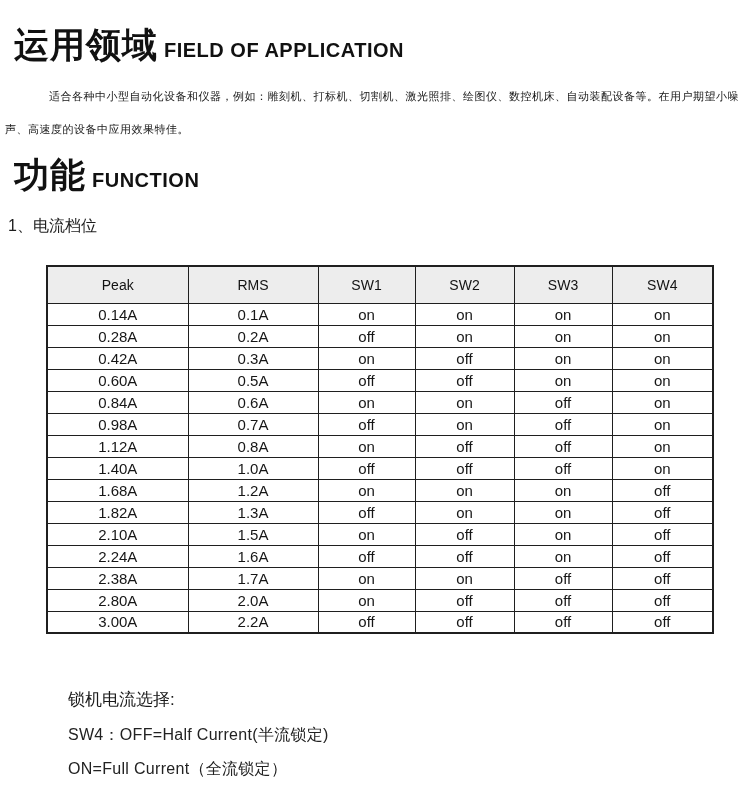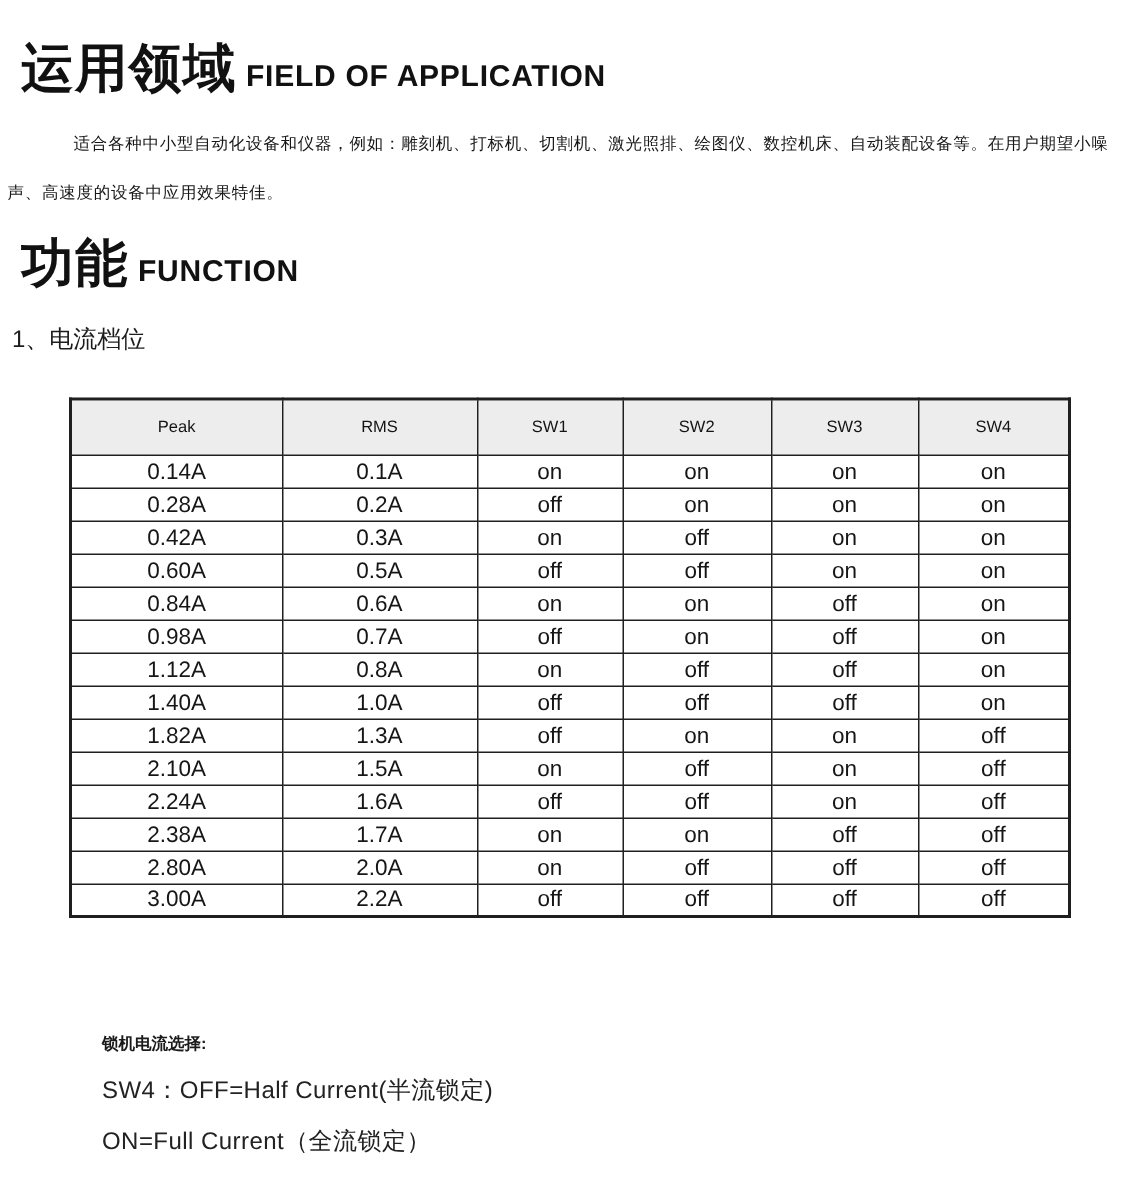--- a/index.html
+++ b/index.html
@@ -52,41 +52,41 @@
   }
   table.current-table th,
   table.current-table td {
     border: 1px solid #1f1f1f;
     text-align: center;
     vertical-align: middle;
     overflow: hidden;
   }
   table.current-table th {
     height: 37px;
-    font-size: 11px;
+    font-size: 14px;
     font-weight: normal;
     background: #ededed;
     color: #131313;
   }
   table.current-table td {
     height: 22px;
     font-size: 15px;
     color: #161616;
     line-height: 1;
   }
   .notes {
     position: absolute;
     left: 68px;
     top: 688px;
     font-size: 16px;
     color: #222222;
   }
   .notes-title {
-    font-weight: bold;
-    font-size: 11px;
+    font-weight: normal;
+    font-size: 17px;
     color: #1a1a1a;
     margin-bottom: 14px;
   }
   .notes-line { margin-bottom: 13px; letter-spacing: 0.3px; }
 </style>
 </head>
 <body>
 
 <div class="section-title" id="title-application">
   <span class="zh">运用领域</span><span class="en">FIELD OF APPLICATION</span>
@@ -178,20 +178,28 @@
       </tr>
       <tr>
         <td>1.40A</td>
         <td>1.0A</td>
         <td>off</td>
         <td>off</td>
         <td>off</td>
         <td>on</td>
       </tr>
       <tr>
+        <td>1.68A</td>
+        <td>1.2A</td>
+        <td>on</td>
+        <td>on</td>
+        <td>on</td>
+        <td>off</td>
+      </tr>
+      <tr>
         <td>1.82A</td>
         <td>1.3A</td>
         <td>off</td>
         <td>on</td>
         <td>on</td>
         <td>off</td>
       </tr>
       <tr>
         <td>2.10A</td>
         <td>1.5A</td>

